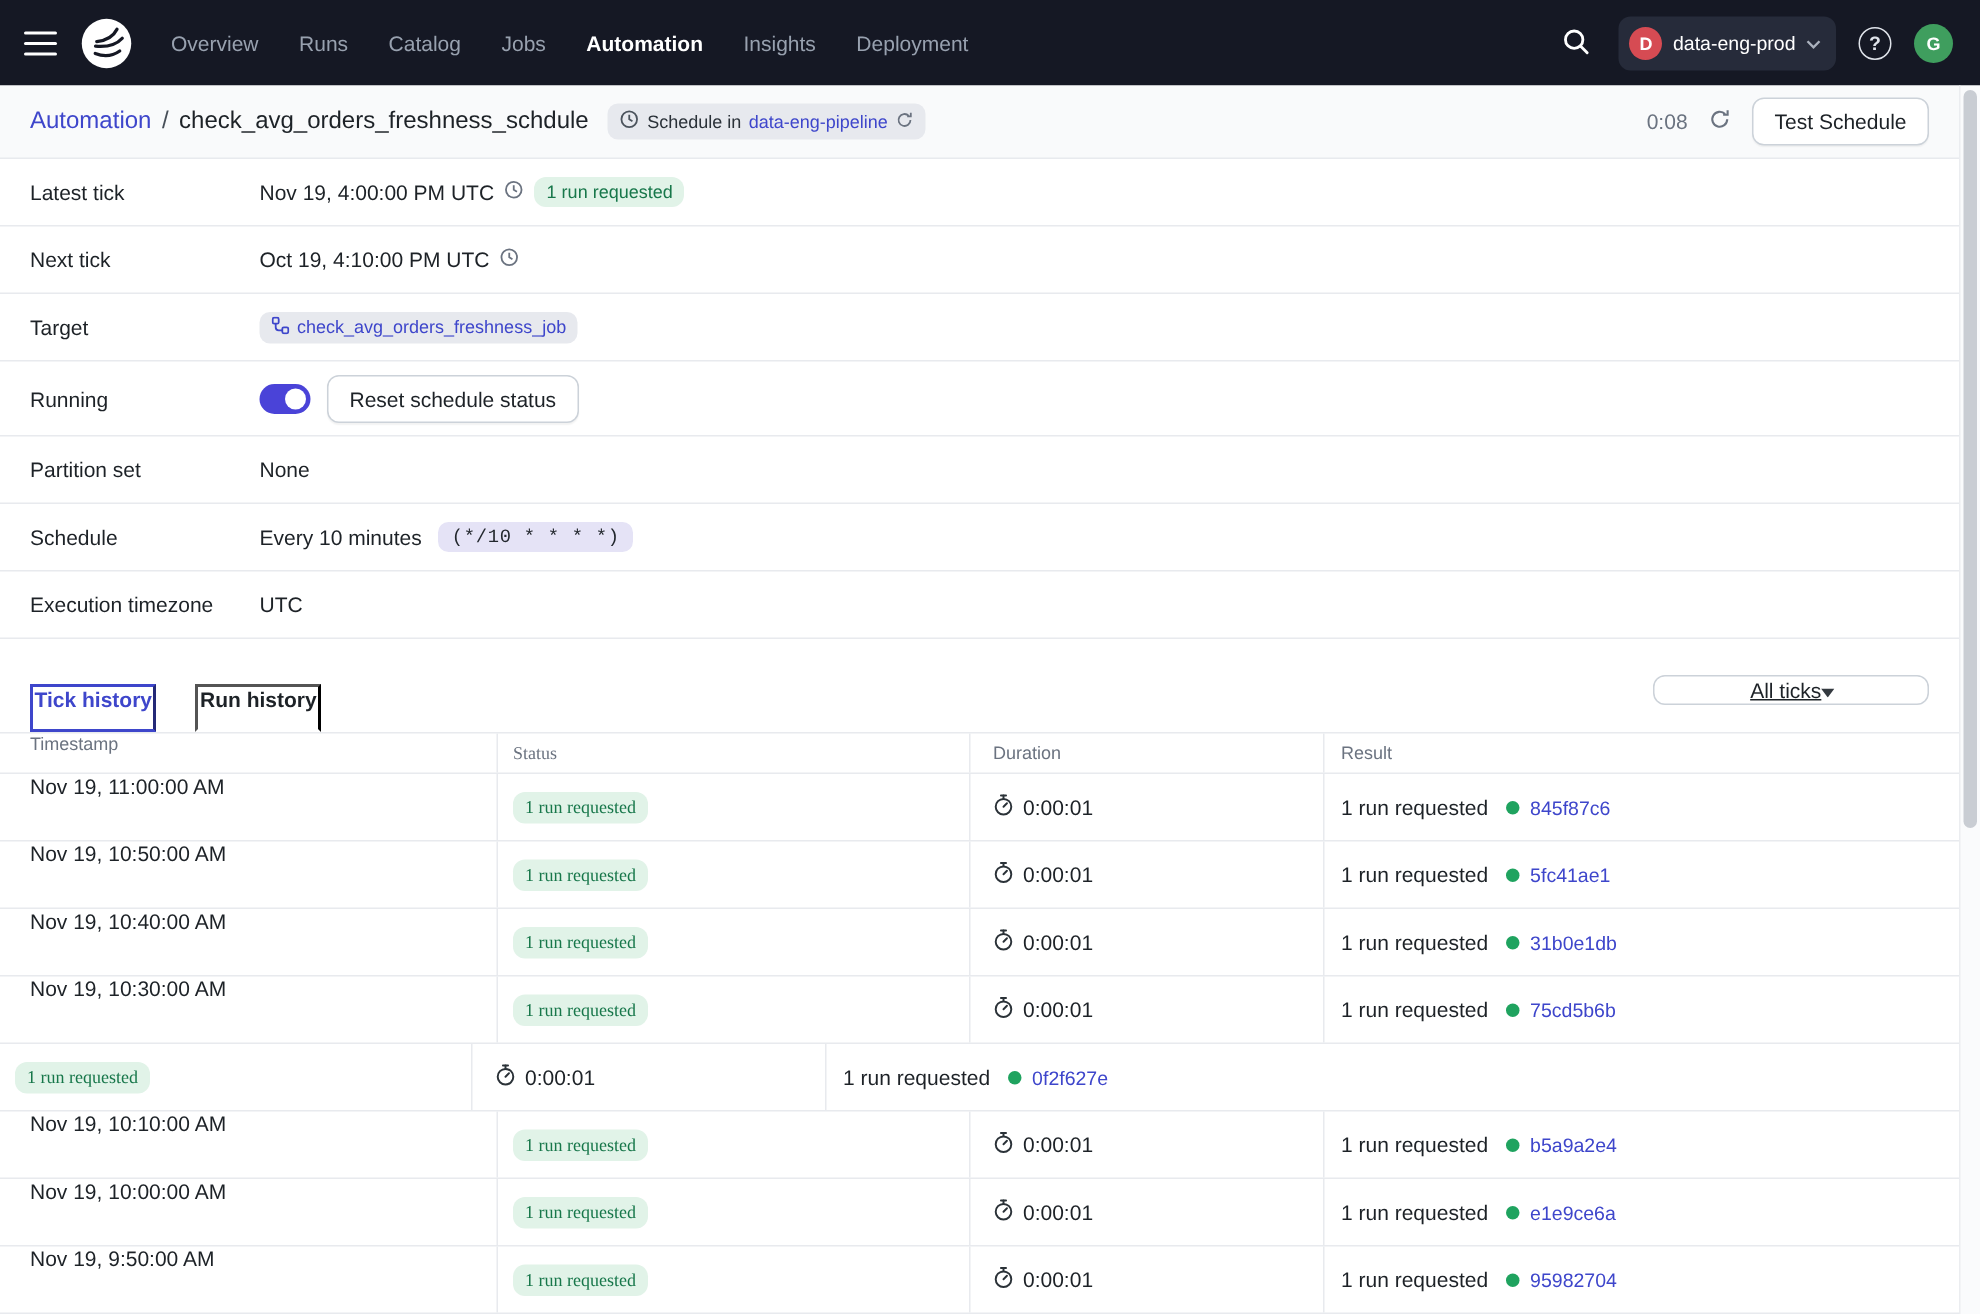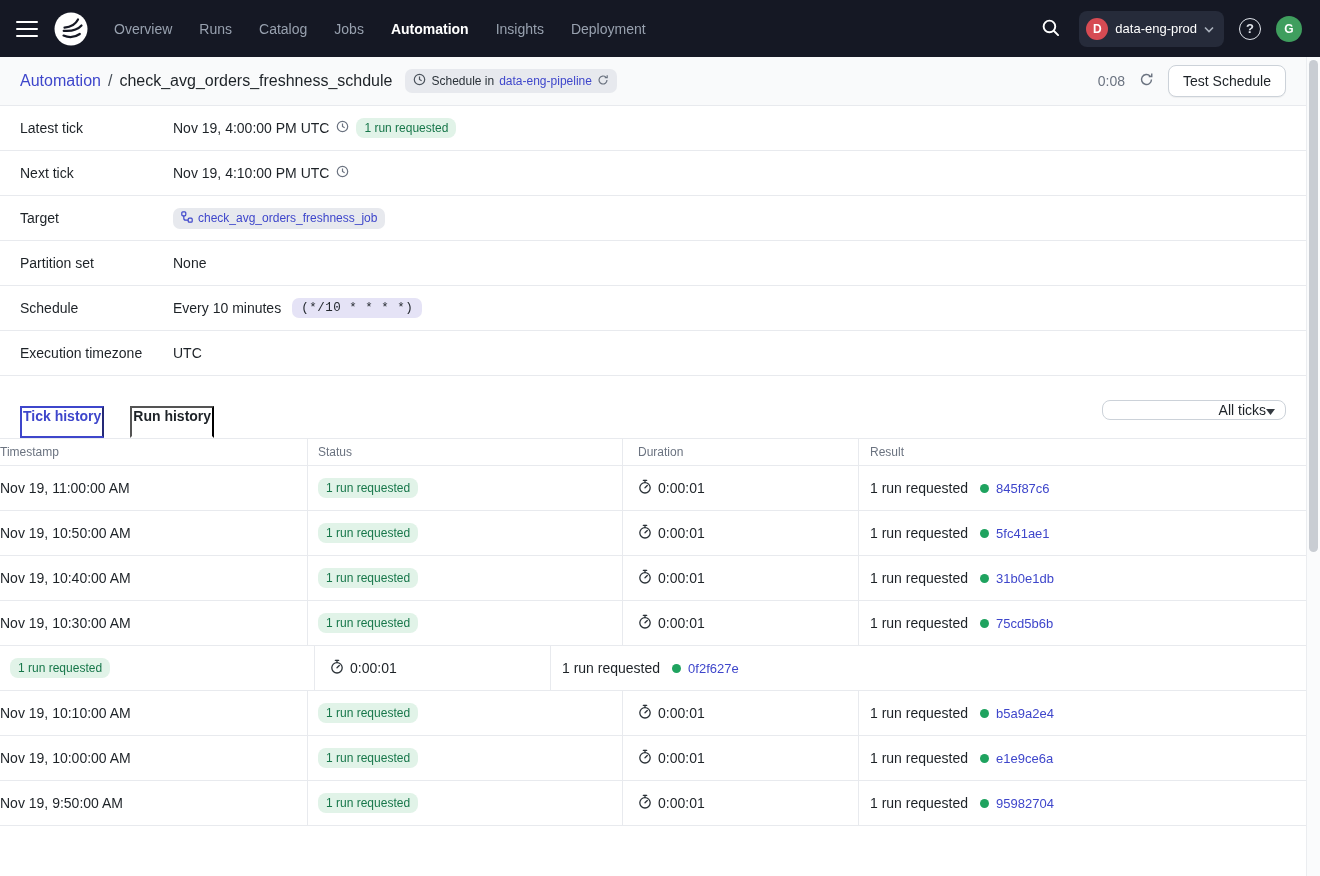--- a/index.html
+++ b/index.html
@@ -52,28 +52,28 @@
   .dval{display:flex;align-items:center;gap:7px;}
   .badge-green{background:var(--green-bg);color:var(--green-text);font-size:12px;padding:3px 8px;border-radius:8px;white-space:nowrap;}
   .chip{background:#e7e9ee;border-radius:7px;padding:3px 8px;display:inline-flex;align-items:flex-start;gap:5px;font-size:12px;color:var(--accent);cursor:pointer;text-decoration:none;}
   .toggle{width:34px;height:20px;border-radius:10px;background:#4a43d8;position:relative;cursor:pointer;border:none;padding:0;}
   .toggle .knob{position:absolute;right:3px;top:3px;width:14px;height:14px;background:#fff;border-radius:50%;}
   .cron{background:#e5e3f6;border-radius:7px;padding:3px 9px;font-family:Liberation Mono, monospace;font-size:12.5px;color:#23282e;margin-left:4px;letter-spacing:.5px;}
   
   .tabsbar{display:flex;align-items:flex-end;padding:0 20px;height:62px;}
   .tab{font-size:14px;font-weight:700;padding:0 1px 12px;border-bottom:2px solid transparent;cursor:pointer;margin-right:26px;color:var(--text);background:none;font-family:inherit;}
   .tab.active{color:var(--accent);border-color:var(--accent);}
-  .filter-select{margin-left:auto;align-self:center;width:184px;height:20px;border:1px solid #ccd2d9;border-radius:8px;background:#fff;display:flex;align-items:center;justify-content:flex-end;padding:0 10px 0 12px;font-size:14px;cursor:pointer;margin-top:6px;}
+  .filter-select{margin-left:auto;align-self:center;width:184px;height:20px;border:1px solid #ccd2d9;border-radius:8px;background:#fff;display:flex;align-items:center;justify-content:center;padding:0 10px 0 12px;font-size:14px;cursor:pointer;margin-top:6px;text-decoration:underline;}
   
   .ticktable{border-top:1px solid var(--border);}
   .trow{display:flex;border-bottom:1px solid var(--border);align-items:stretch;}
   .thead-row{height:27px;color:var(--muted);font-size:12px;}
   .body-row{height:45px;font-size:14px;}
-  .c1{width:308px;border-right:1px solid var(--border);display:flex;align-items:center;}
-  .c2{width:315px;padding-left:10px;border-right:1px solid var(--border);display:flex;align-items:center;}
+  .c1{width:332px;padding-left:20px;border-right:1px solid var(--border);display:flex;}
+  .c2{width:315px;padding-left:10px;border-right:1px solid var(--border);display:flex;align-items:center;font-family:Liberation Serif, serif;}
   .c3{width:236px;padding-left:15px;border-right:1px solid var(--border);display:flex;align-items:center;gap:6px;}
   .c4{flex:1;padding-left:11px;display:flex;align-items:center;}
   .dot{width:9px;height:9px;border-radius:50%;background:var(--green-dot);margin:0 7px 0 12px;flex-shrink:0;}
   .hash{font-family:Liberation Sans, sans-serif;font-size:13px;color:var(--accent);text-decoration:none;cursor:pointer;}
   
   .scrollbar{position:absolute;top:57px;right:0;width:14px;bottom:0;background:#fafbfc;border-left:1px solid #ebedf0;}
   .scroll-thumb{position:absolute;top:3px;left:2px;width:9px;height:492px;background:#c9cdd3;border-radius:5px;cursor:pointer;}
 </style>
 </head>
 <body>
@@ -170,21 +170,21 @@
               <circle cx="7" cy="7" r="5.6"></circle>
               <path d="M7 3.8V7l2.3 1.4"></path>
             </svg>
         </span>
         <span class="badge-green">1 run requested</span>
       </span>
     </div>
     <div class="drow">
       <span class="dlabel">Next tick</span>
       <span class="dval">
-        <span>Nov 19, 4:10:00 PM UTC</span>
+        <span>Oct 19, 4:10:00 PM UTC</span>
         <span>
           <svg width="13" height="13" viewBox="0 0 14 14" fill="none" stroke="#6b7380" stroke-width="1.3">
               <circle cx="7" cy="7" r="5.6"></circle>
               <path d="M7 3.8V7l2.3 1.4"></path>
             </svg>
         </span>
       </span>
     </div>
     <div class="drow">
       <span class="dlabel">Target</span>
@@ -192,20 +192,29 @@
         <a class="chip">
           <span>
             <svg width="12" height="12" viewBox="0 0 12 12" fill="none" stroke="#3e46cb" stroke-width="1.2">
                 <rect x="0.8" y="0.8" width="4" height="4" rx="1"></rect>
                 <rect x="7.2" y="7.2" width="4" height="4" rx="1"></rect>
                 <path d="M2.8 4.8v2.4a2 2 0 0 0 2 2h2.4"></path>
               </svg>
           </span>
           <span>check_avg_orders_freshness_job</span>
         </a>
+      </span>
+    </div>
+    <div class="drow tall">
+      <span class="dlabel">Running</span>
+      <span class="dval">
+        <button class="toggle">
+            <span class="knob"></span>
+          </button>
+        <button class="btn" style="margin-left:4px;">Reset schedule status</button>
       </span>
     </div>
     <div class="drow">
       <span class="dlabel">Partition set</span>
       <span class="dval">
           <span>None</span>
         </span>
     </div>
     <div class="drow">
       <span class="dlabel">Schedule</span>

